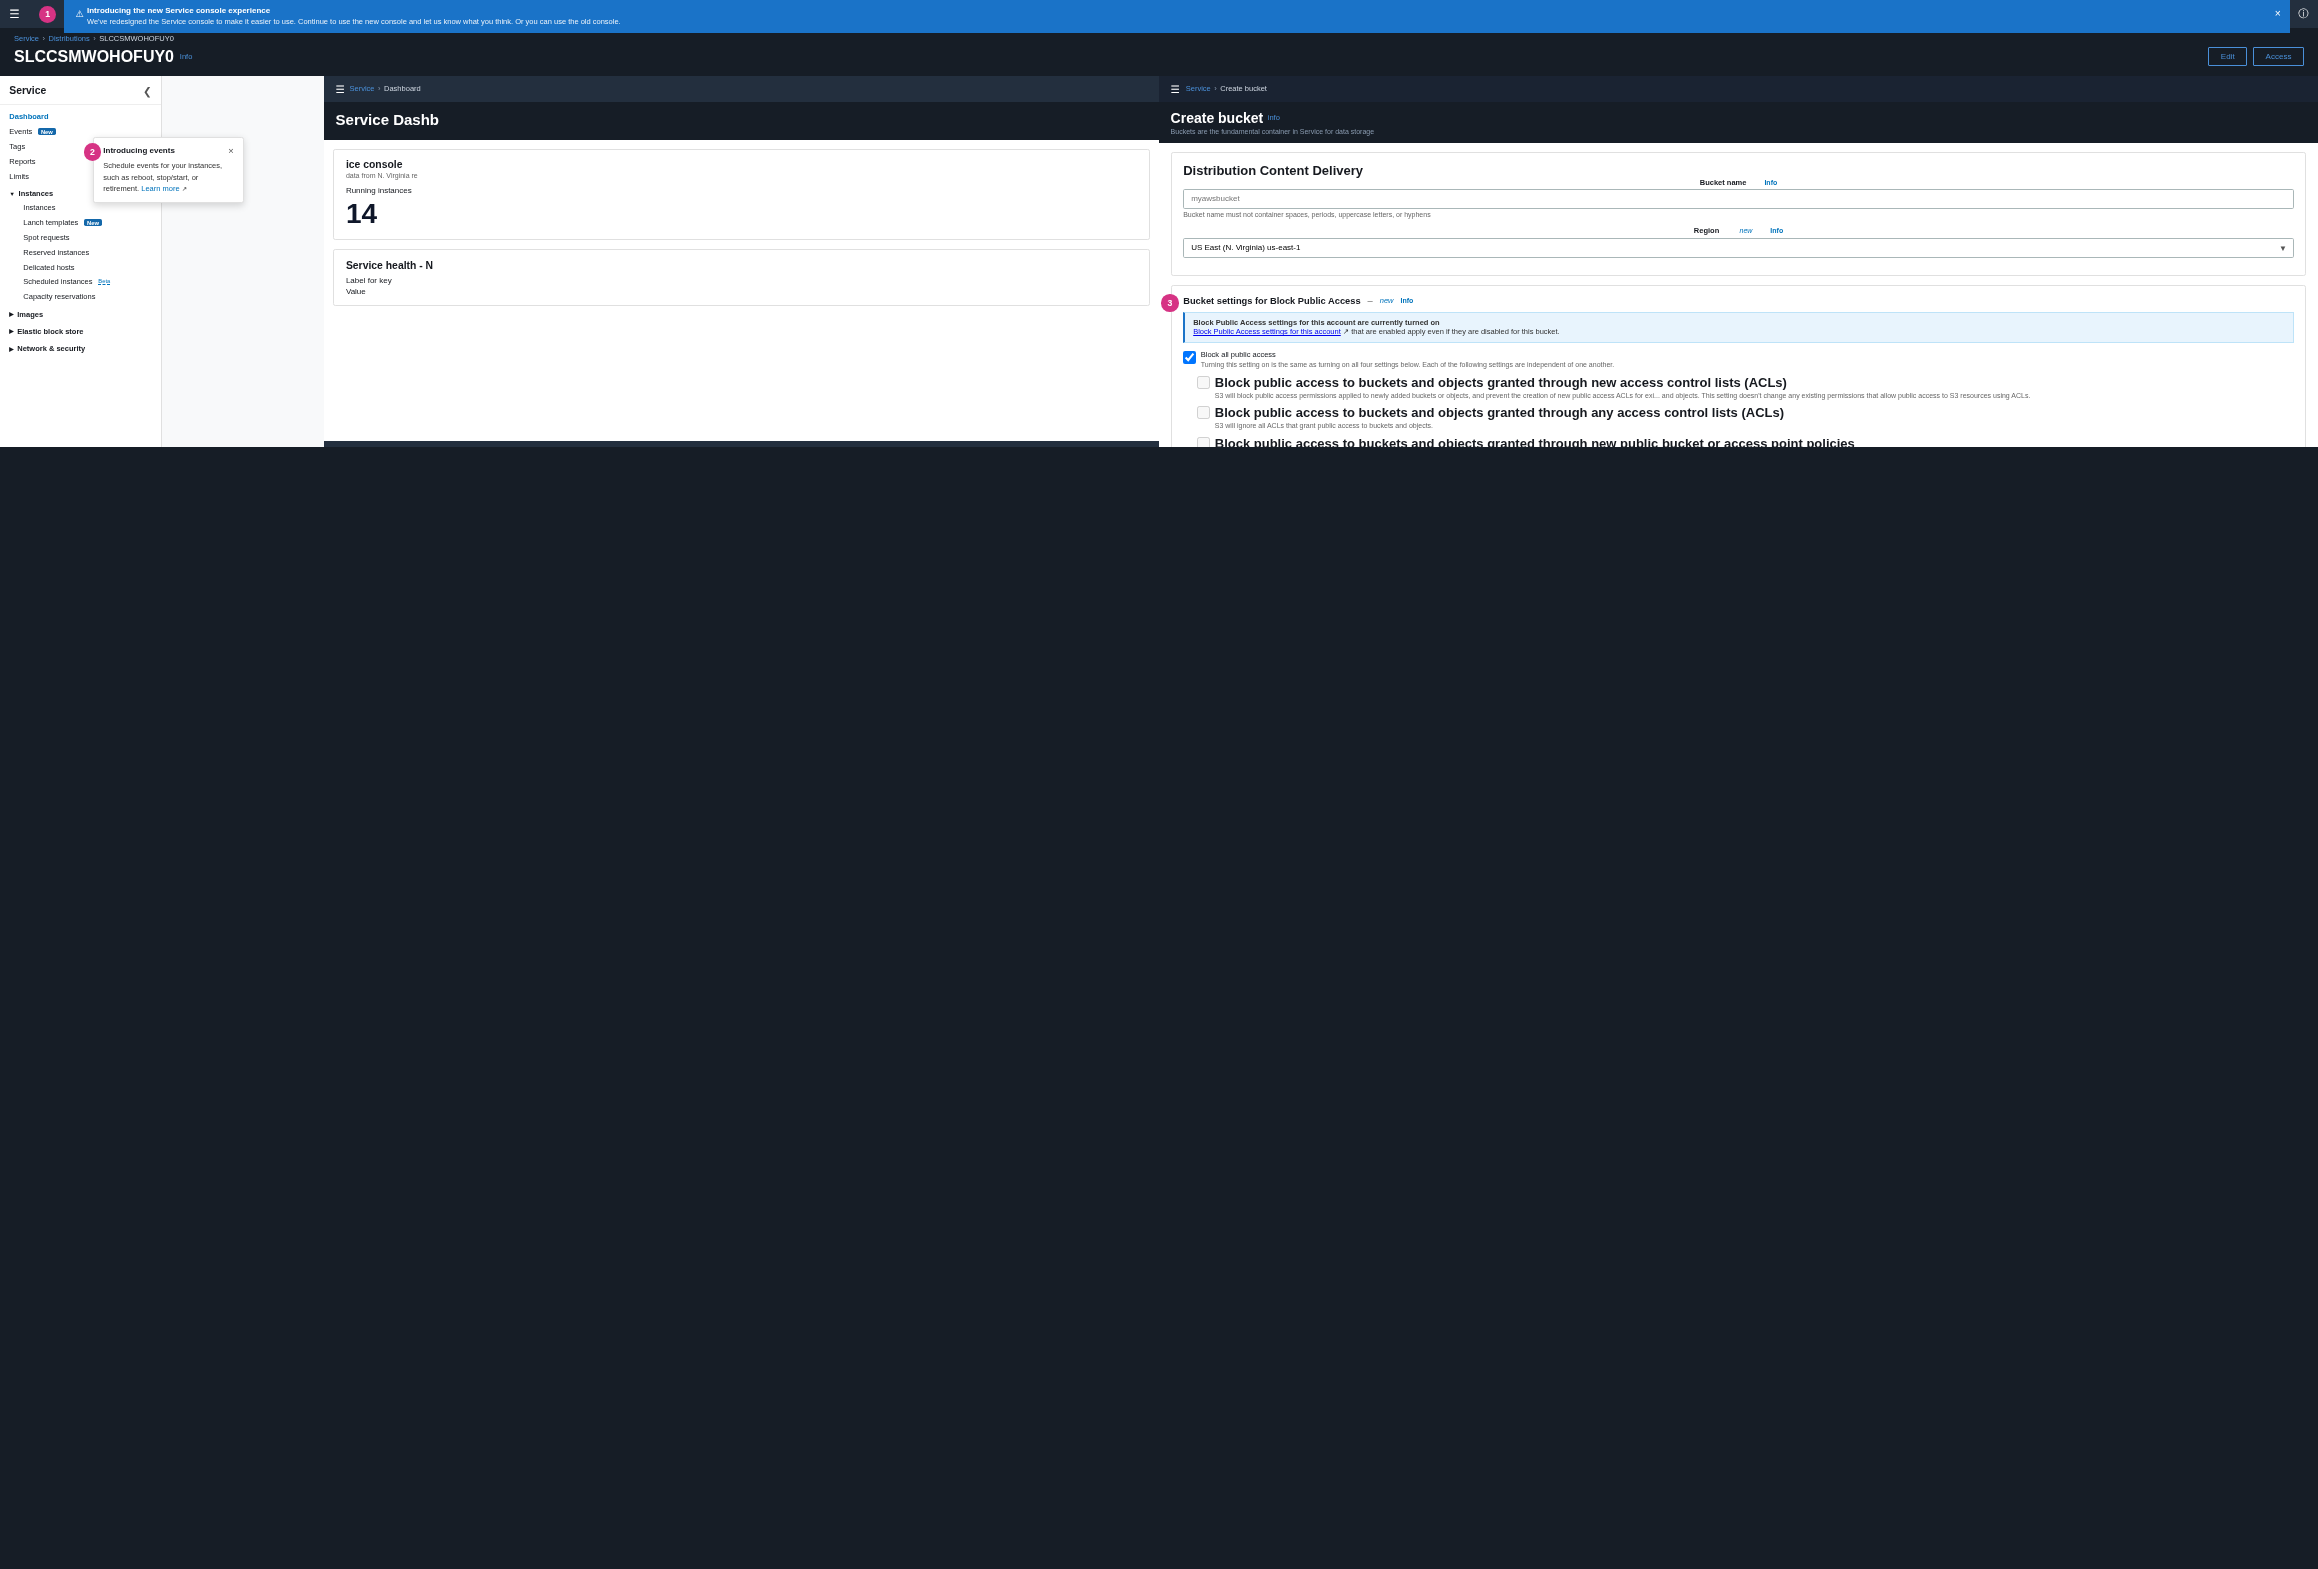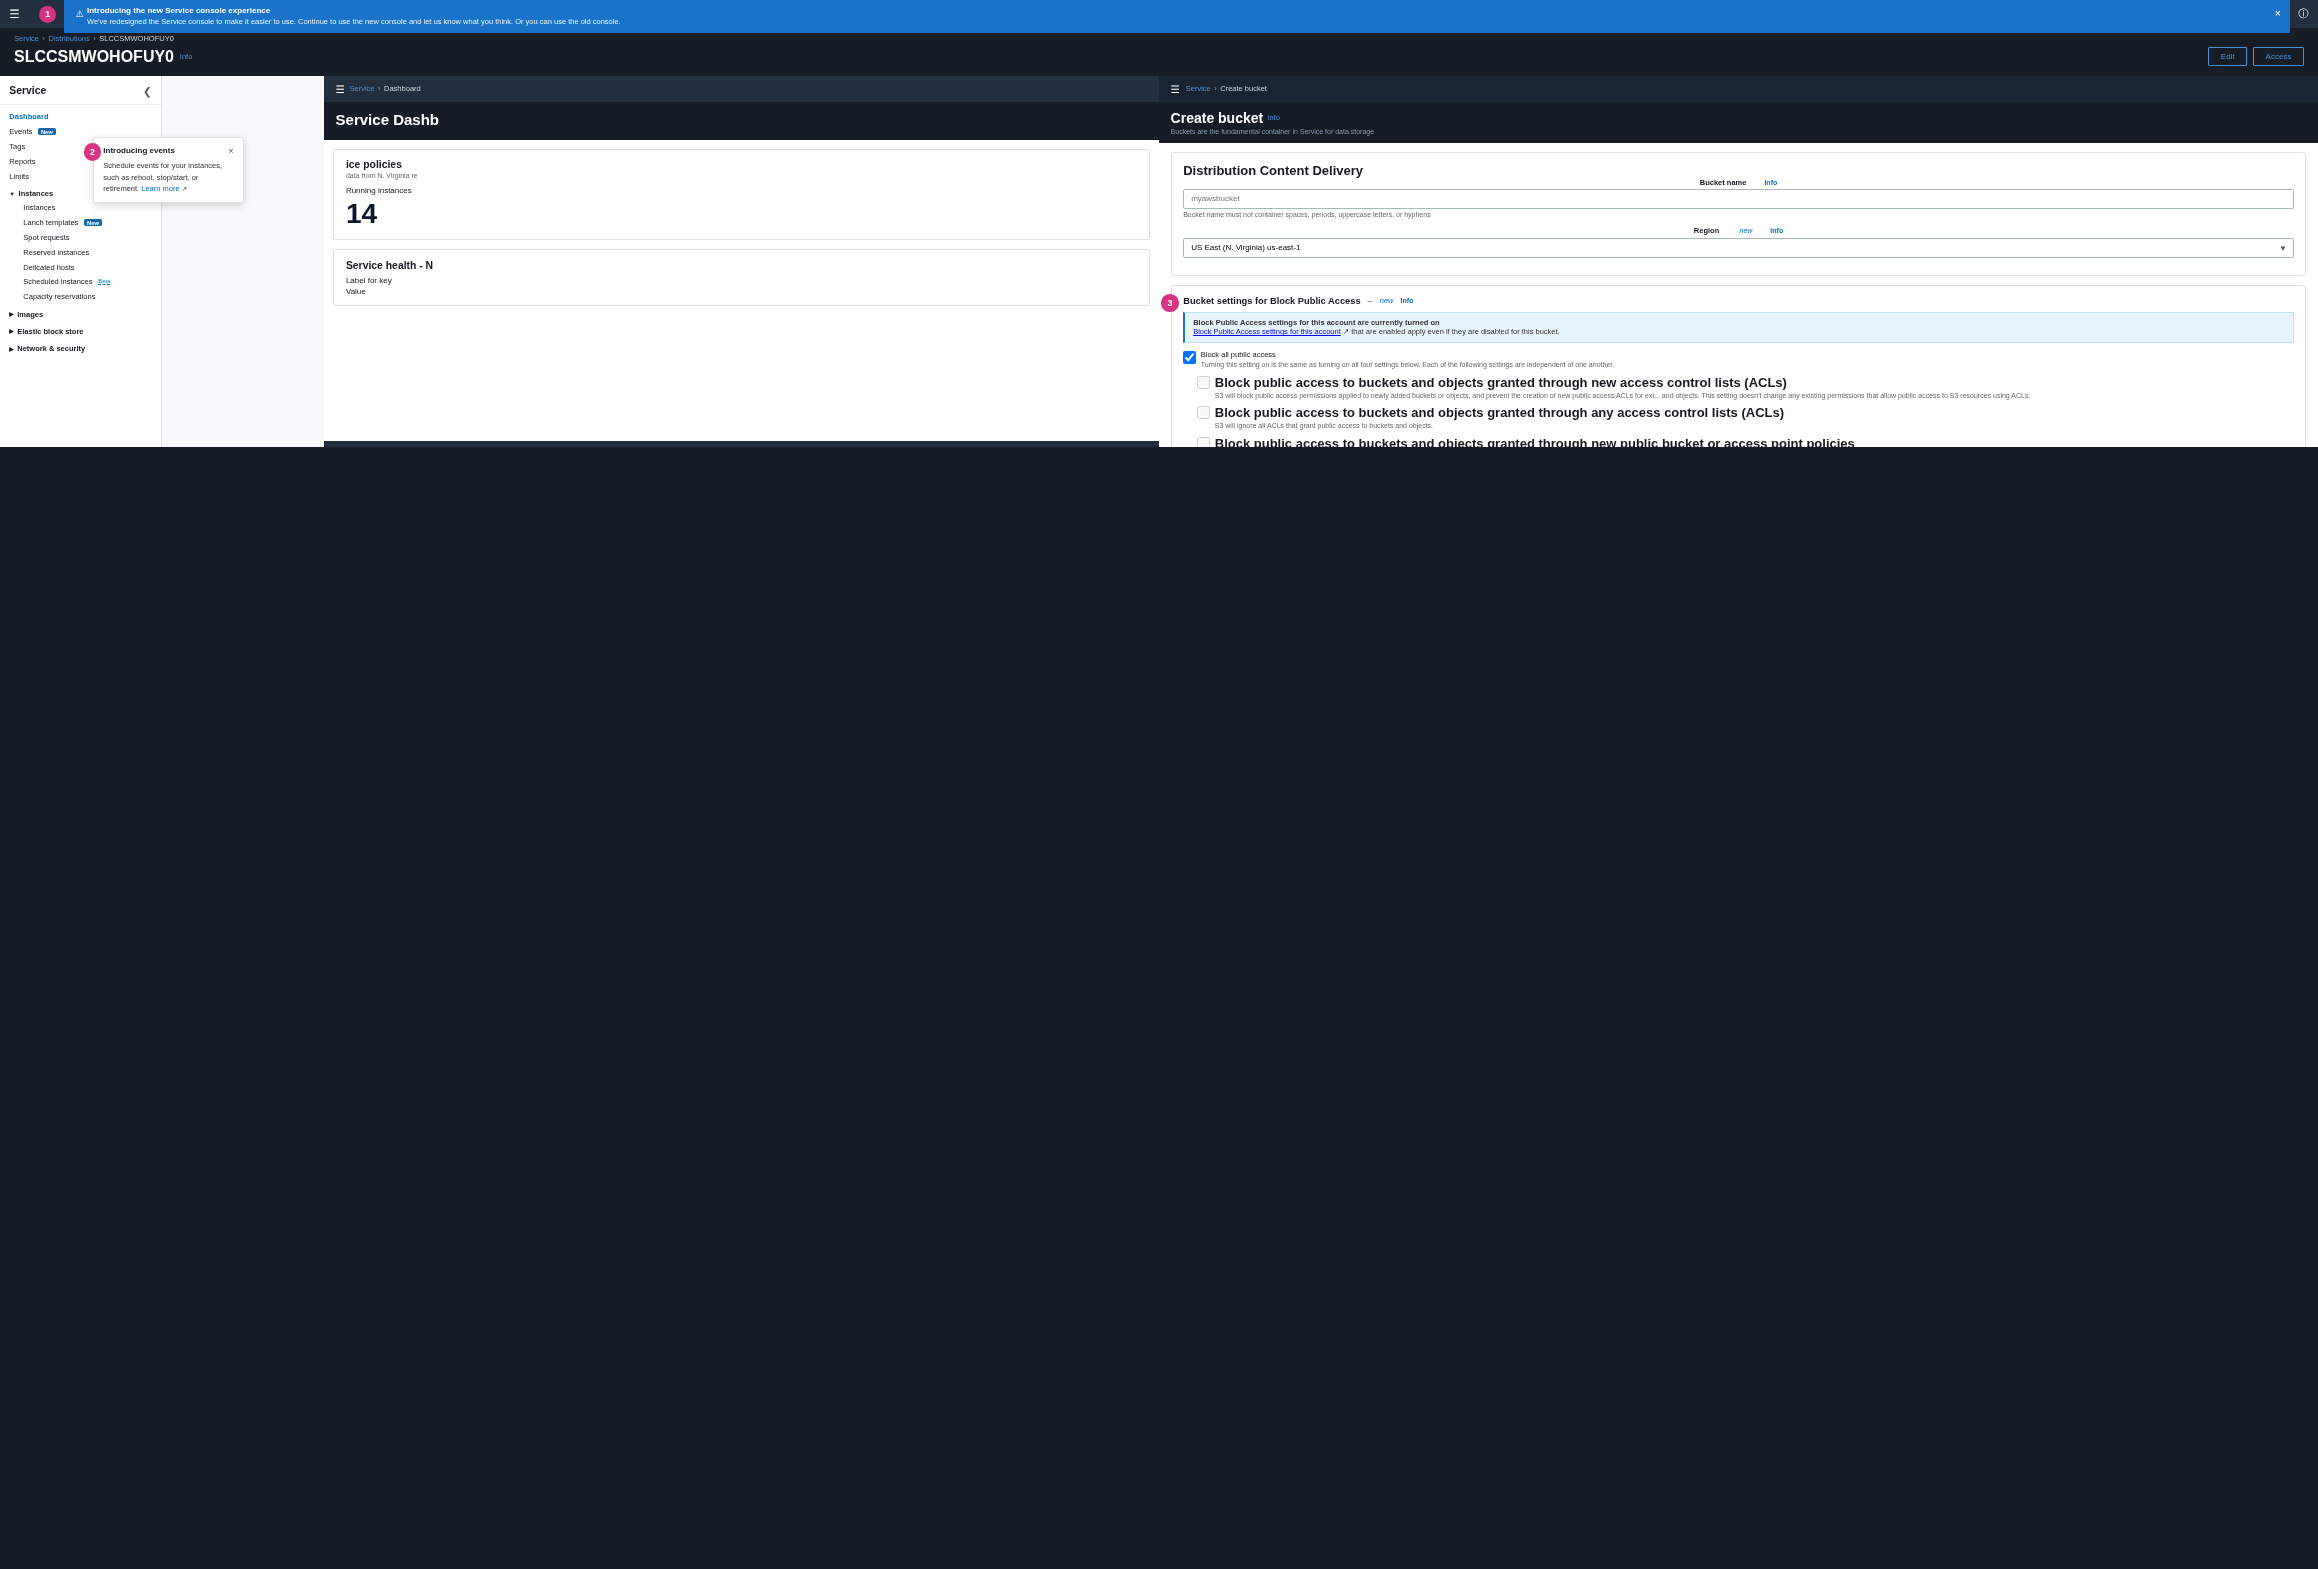--- a/index.html
+++ b/index.html
@@ -636,21 +636,21 @@
           </div>
         </div>
         <div class="dashboard-title-area">
           <div class="dashboard-title">
             <span>Service Dashb</span>
           </div>
         </div>
         <div class="dashboard-content">
           <div class="overview-card">
             <div class="card-title">
-              <span>ice policies</span>
+              <span>ice console</span>
             </div>
             <div class="card-subtitle">data from N. Virginia re</div>
             <div class="running-instances">
               <div class="label">Running instances</div>
               <div class="count">14</div>
             </div>
           </div>
           <div class="health-card">
             <div class="card-title">Service health - N</div>
             <div class="health-row">

